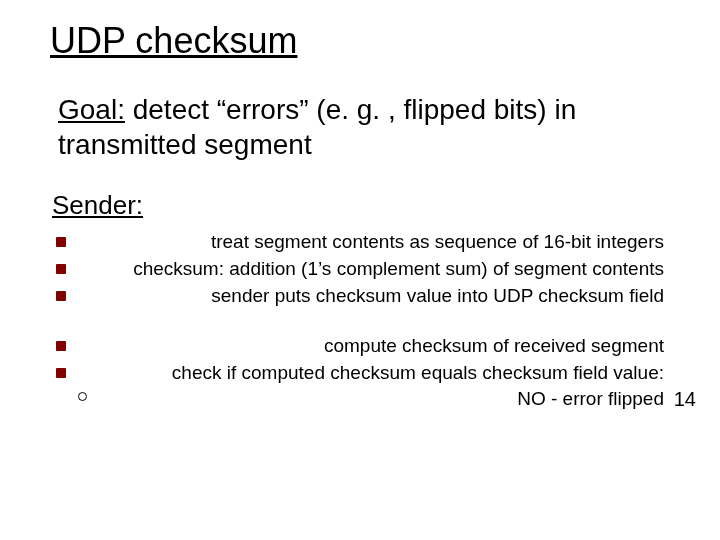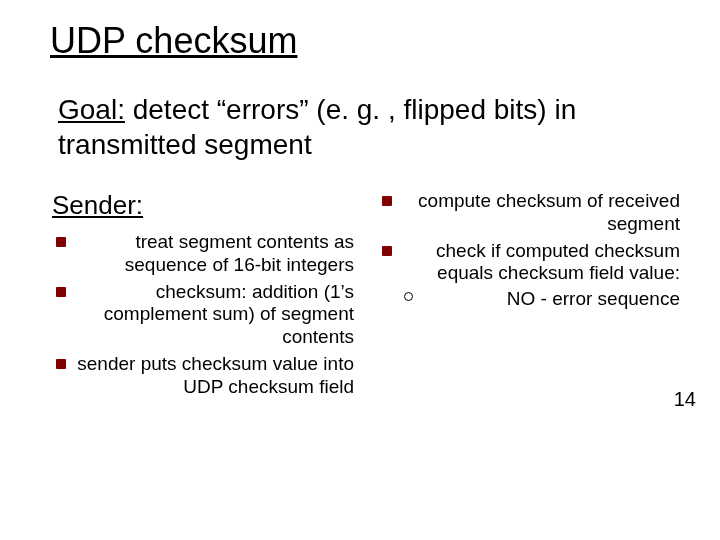--- a/index.html
+++ b/index.html
@@ -10,40 +10,41 @@
     background: #ffffff;
     font-family: "Comic Sans MS", "Comic Sans", cursive, sans-serif;
     color: #000000;
     overflow: hidden;
   }
   .slide {
     position: relative;
     width: 720px;
     height: 435px;
     box-sizing: border-box;
-    padding: 20px 40px 0 50px;
+    padding: 20px 56px 0 50px;
   }
   .title {
     font-size: 36px;
     text-decoration: underline;
     margin: 0 0 30px 0;
     font-weight: normal;
   }
   .goal {
     font-size: 28px;
     line-height: 1.25;
     margin: 0 0 28px 8px;
   }
   .goal-label {
     text-decoration: underline;
   }
   .columns {
     display: flex;
     gap: 24px;
     margin-left: 2px;
+    flex-direction: column;
   }
   .col {
     flex: 1;
   }
   .col-heading {
     font-size: 26px;
     text-decoration: underline;
     margin-bottom: 10px;
     font-weight: normal;
   }
@@ -121,21 +122,21 @@
         <li>sender puts checksum value into UDP checksum field</li>
       </ul>
     </div>
 
     <div class="col">
       <ul class="bullets">
         <li>compute checksum of received segment</li>
         <li>
           <span>check if computed checksum equals checksum field value:</span>
           <ul class="subs">
-            <li>NO - error sequence</li>
+            <li>NO - error flipped</li>
           </ul>
         </li>
       </ul>
     </div>
 
   </div>
 
   <div class="page-number">14</div>
 
 </div>

